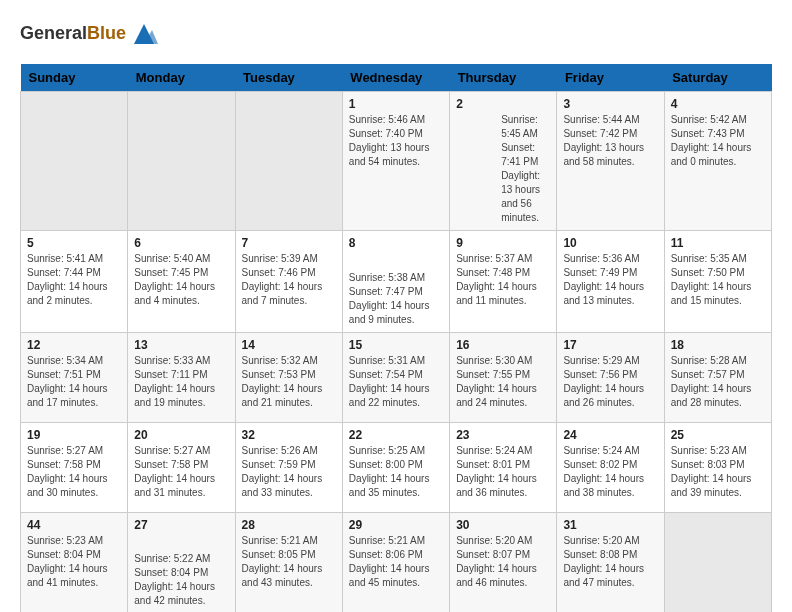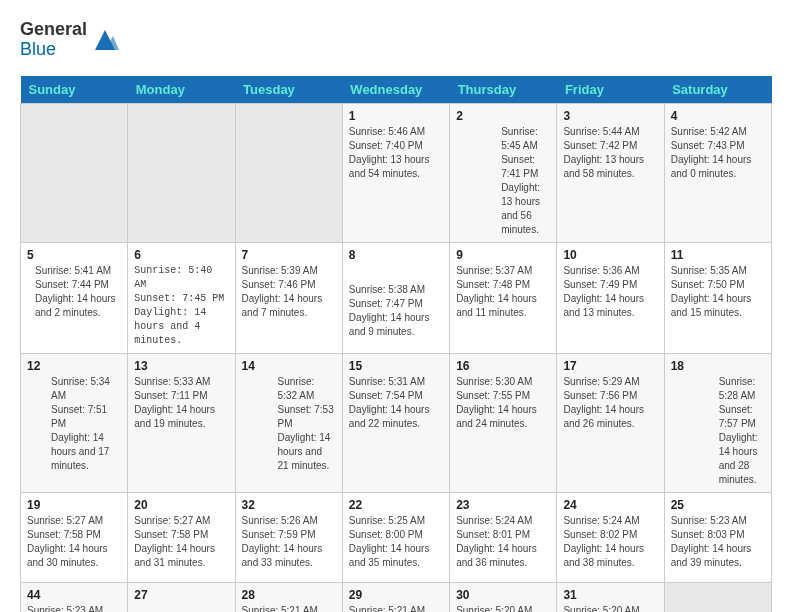--- a/index.html
+++ b/index.html
@@ -15,32 +15,31 @@
       justify-content: space-between;
       align-items: flex-start;
       margin-bottom: 16px;
     }
     .logo {
       display: flex;
       align-items: center;
     }
     .logo-text {
       display: flex;
-      flex-direction: column;
       line-height: 1.1;
     }
     .logo-general {
       font-size: 18px;
       font-weight: bold;
       color: #333;
     }
     .logo-blue {
       font-size: 18px;
-      font-weight: normal;
-      color: #0369a1;
+      font-weight: bold;
+      color: #a16207;
     }
     .logo-icon {
       width: 28px;
       height: 28px;
       margin-left: 4px;
     }
     .title-block {
       text-align: right;
     }
     .month-title {
@@ -52,21 +51,21 @@
       font-size: 14px;
       color: #555;
     }
     table {
       width: 100%;
       border-collapse: collapse;
       table-layout: fixed;
     }
     thead tr th {
       background-color: #1a6eb5;
-      color: #5eead4;
+      color: #000000;
       text-align: left;
       padding: 6px 8px;
       font-size: 13px;
       font-weight: bold;
     }
     tbody tr td {
       border: 1px solid #ccc;
       vertical-align: top;
       padding: 5px 6px;
       font-size: 10.5px;
@@ -150,27 +149,27 @@
         <td>
           <span class="day-number">4</span>
           <div class="day-info" style="white-space: pre-line;">Sunrise: 5:42 AM
 Sunset: 7:43 PM
 Daylight: 14 hours and 0 minutes.</div>
         </td>
       </tr>
       <tr>
         <td>
           <span class="day-number">5</span>
-          <div class="day-info" style="white-space: pre-line; margin-left: 8px;">Sunrise: 5:41 AM
+          <div class="day-info" style="white-space: pre-line;">Sunrise: 5:41 AM
 Sunset: 7:44 PM
 Daylight: 14 hours and 2 minutes.</div>
         </td>
         <td>
           <span class="day-number">6</span>
-          <div class="day-info" style="white-space: pre-line; font-family: Liberation Mono, monospace;">Sunrise: 5:40 AM
+          <div class="day-info" style="white-space: pre-line;">Sunrise: 5:40 AM
 Sunset: 7:45 PM
 Daylight: 14 hours and 4 minutes.</div>
         </td>
         <td>
           <span class="day-number">7</span>
           <div class="day-info" style="white-space: pre-line;">Sunrise: 5:39 AM
 Sunset: 7:46 PM
 Daylight: 14 hours and 7 minutes.</div>
         </td>
         <td>
@@ -194,33 +193,33 @@
         <td>
           <span class="day-number">11</span>
           <div class="day-info" style="white-space: pre-line;">Sunrise: 5:35 AM
 Sunset: 7:50 PM
 Daylight: 14 hours and 15 minutes.</div>
         </td>
       </tr>
       <tr>
         <td>
           <span class="day-number">12</span>
-          <div class="day-info" style="white-space: pre-line; margin-left: 24px;">Sunrise: 5:34 AM
+          <div class="day-info" style="white-space: pre-line;">Sunrise: 5:34 AM
 Sunset: 7:51 PM
 Daylight: 14 hours and 17 minutes.</div>
         </td>
         <td>
           <span class="day-number">13</span>
           <div class="day-info" style="white-space: pre-line;">Sunrise: 5:33 AM
 Sunset: 7:11 PM
 Daylight: 14 hours and 19 minutes.</div>
         </td>
         <td>
           <span class="day-number">14</span>
-          <div class="day-info" style="white-space: pre-line; margin-left: 36px;">Sunrise: 5:32 AM
+          <div class="day-info" style="white-space: pre-line;">Sunrise: 5:32 AM
 Sunset: 7:53 PM
 Daylight: 14 hours and 21 minutes.</div>
         </td>
         <td>
           <span class="day-number">15</span>
           <div class="day-info" style="white-space: pre-line;">Sunrise: 5:31 AM
 Sunset: 7:54 PM
 Daylight: 14 hours and 22 minutes.</div>
         </td>
         <td>
@@ -230,21 +229,21 @@
 Daylight: 14 hours and 24 minutes.</div>
         </td>
         <td>
           <span class="day-number">17</span>
           <div class="day-info" style="white-space: pre-line;">Sunrise: 5:29 AM
 Sunset: 7:56 PM
 Daylight: 14 hours and 26 minutes.</div>
         </td>
         <td>
           <span class="day-number">18</span>
-          <div class="day-info" style="white-space: pre-line; margin-left: 48px;">Sunrise: 5:28 AM
+          <div class="day-info" style="white-space: pre-line;">Sunrise: 5:28 AM
 Sunset: 7:57 PM
 Daylight: 14 hours and 28 minutes.</div>
         </td>
       </tr>
       <tr>
         <td>
           <span class="day-number">19</span>
           <div class="day-info" style="white-space: pre-line;">Sunrise: 5:27 AM
 Sunset: 7:58 PM
 Daylight: 14 hours and 30 minutes.</div>

